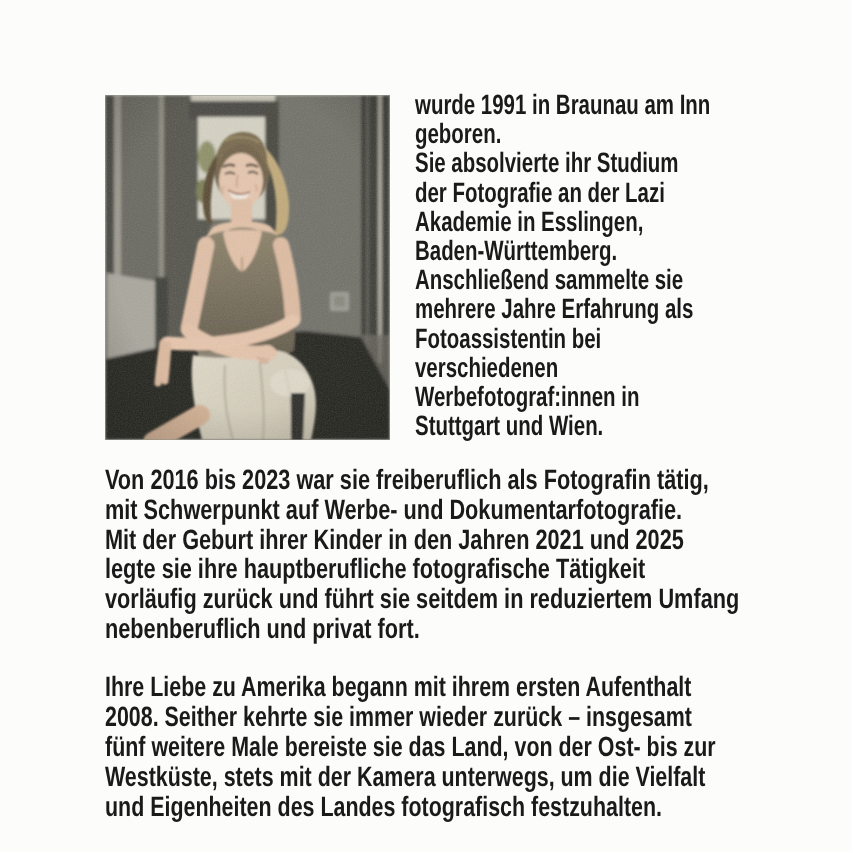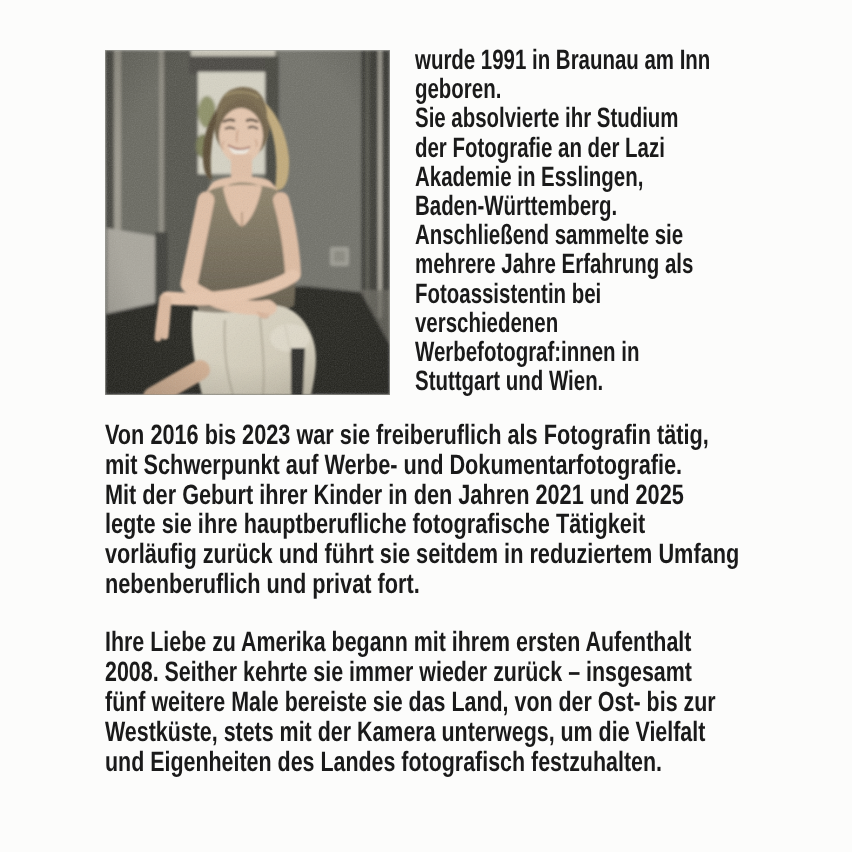--- a/index.html
+++ b/index.html
@@ -4,21 +4,21 @@
 <style>
   html,body{margin:0;padding:0;}
   body{
     width:852px;height:852px;
     background:#fcfcfb;
     position:relative;
     overflow:hidden;
     font-family:"Liberation Sans","DejaVu Sans",sans-serif;
     color:#1a1a1a;
   }
-  .page{position:absolute;inset:0;}
+  .page{position:absolute;inset:0;margin-top:45px;}
   
   .photo{
     position:absolute;left:105px;top:50px;width:285px;height:345px;
     margin:0;overflow:hidden;
   }
   .photo svg{display:block;width:100%;height:100%;}
   
   .scan-text{
     position:absolute;
     font-weight:700;

